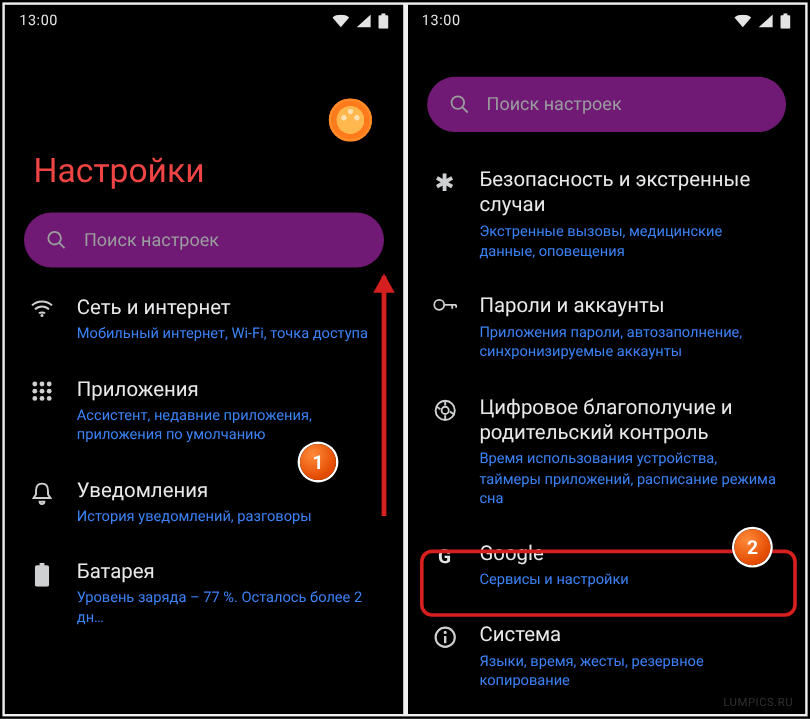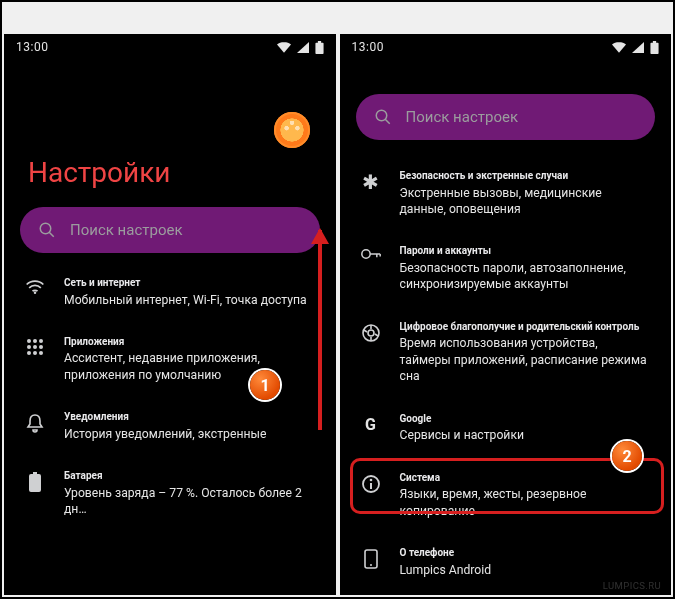--- a/index.html
+++ b/index.html
@@ -19,21 +19,20 @@
     padding: 2px;
   }
   .phone {
     background: #000;
     flex: 1;
     position: relative;
     overflow: hidden;
     color: #e4e4e4;
     display: flex;
     flex-direction: column;
-    margin-top: 30px;
   }
   .statusbar {
     height: 26px;
     display: flex;
     align-items: center;
     justify-content: space-between;
     padding: 0 12px;
     font-size: 12px;
     letter-spacing: .5px;
   }
@@ -81,29 +80,28 @@
     align-items: flex-start;
   }
   .row .ico {
     width: 22px; min-width: 22px;
     display: flex; justify-content: center; align-items: center;
     margin-top: 2px;
     color: #cfd0d2;
   }
   .row .txt { flex: 1; min-width: 0; }
   .row .lbl {
-    font-size: 10px;
+    font-size: 17px;
     color: #e9e9eb;
     line-height: 1.25;
     margin-bottom: 2px;
-    font-weight: bold;
   }
   .row .sub {
     font-size: 12.2px;
-    color: #e5e5e5;
+    color: #3b82f6;
     line-height: 1.35;
   }
   .highlight {
     position: absolute;
     border: 3px solid #d61f1f;
     border-radius: 10px;
   }
   .marker {
     position: absolute;
     width: 30px; height: 30px;
@@ -205,21 +203,21 @@
           </div>
       </div>
       <div class="row">
         <span class="ico">
             <svg width="18" height="20" viewBox="0 0 18 20">
               <path fill="none" stroke="#cfd0d2" stroke-width="1.6" d="M9 2c3 0 5 2 5 6v3l2 3H2l2-3V8c0-4 2-6 5-6Zm-2 15h4a2 2 0 0 1-4 0Z"></path>
             </svg>
           </span>
         <div class="txt">
             <div class="lbl">Уведомления</div>
-            <div class="sub">История уведомлений, экстренные</div>
+            <div class="sub">История уведомлений, разговоры</div>
           </div>
       </div>
       <div class="row">
         <span class="ico">
             <svg width="12" height="20" viewBox="0 0 12 20">
               <path fill="#cfd0d2" d="M4 0h4v2h2a2 2 0 0 1 2 2v14a2 2 0 0 1-2 2H2a2 2 0 0 1-2-2V4a2 2 0 0 1 2-2h2Z"></path>
             </svg>
           </span>
         <div class="txt">
             <div class="lbl">Батарея</div>
@@ -263,21 +261,21 @@
       </div>
       <div class="row">
         <span class="ico">
             <svg width="20" height="14" viewBox="0 0 24 16">
               <circle cx="6" cy="8" r="5" fill="none" stroke="#cfd0d2" stroke-width="1.8"></circle>
               <path stroke="#cfd0d2" stroke-width="1.8" d="M11 8h12M19 8v4M23 8v3"></path>
             </svg>
           </span>
         <div class="txt">
             <div class="lbl">Пароли и аккаунты</div>
-            <div class="sub">Безопасность пароли, автозаполнение, синхронизируемые аккаунты</div>
+            <div class="sub">Приложения пароли, автозаполнение, синхронизируемые аккаунты</div>
           </div>
       </div>
       <div class="row">
         <span class="ico">
             <svg width="20" height="20" viewBox="0 0 20 20">
               <circle cx="10" cy="10" r="8" fill="none" stroke="#cfd0d2" stroke-width="1.6"></circle>
               <circle cx="10" cy="10" r="3" fill="none" stroke="#cfd0d2" stroke-width="1.6"></circle>
               <path stroke="#cfd0d2" stroke-width="1.6" d="M10 2v4M10 14v4M3 7l3 2M14 11l3 2"></path>
             </svg>
           </span>

